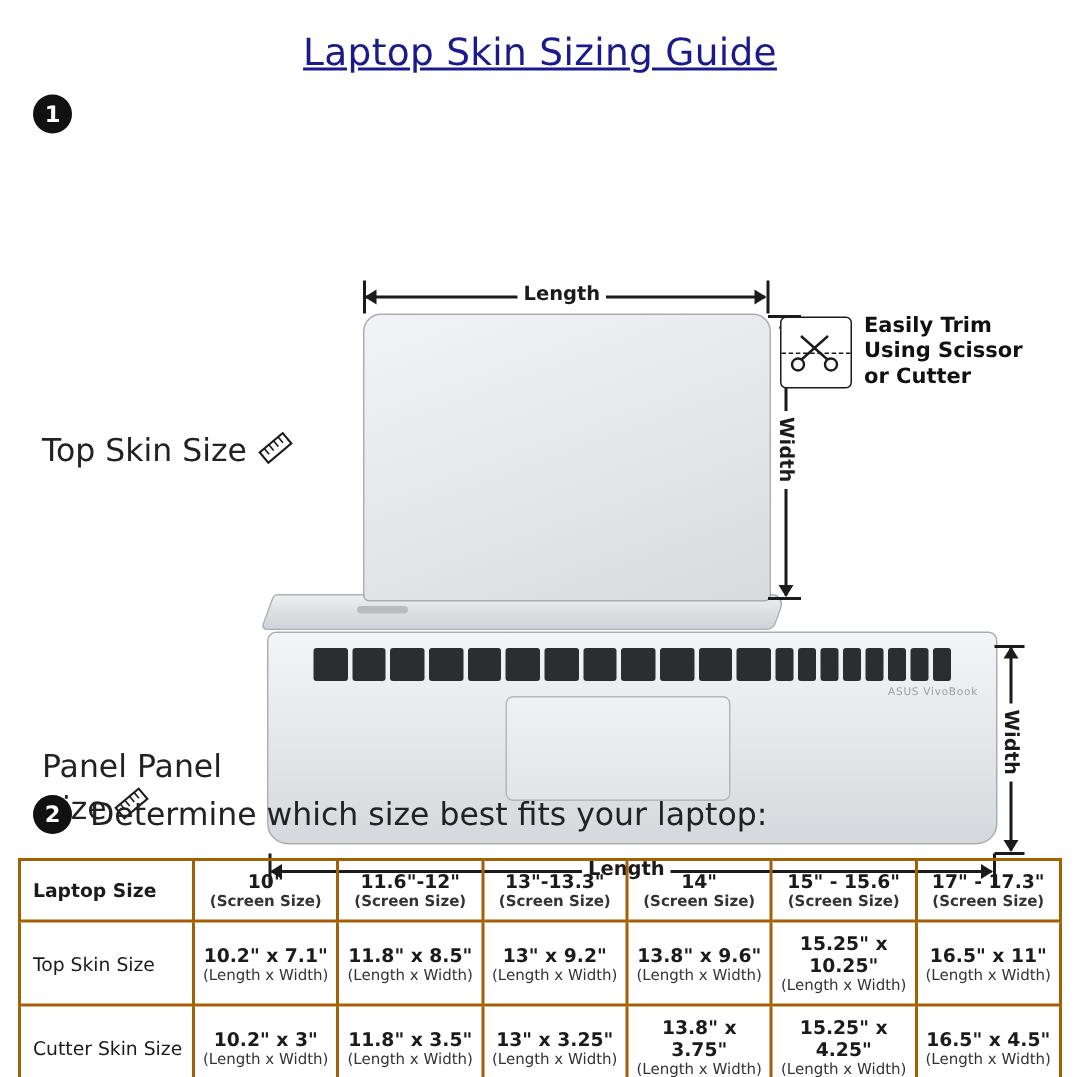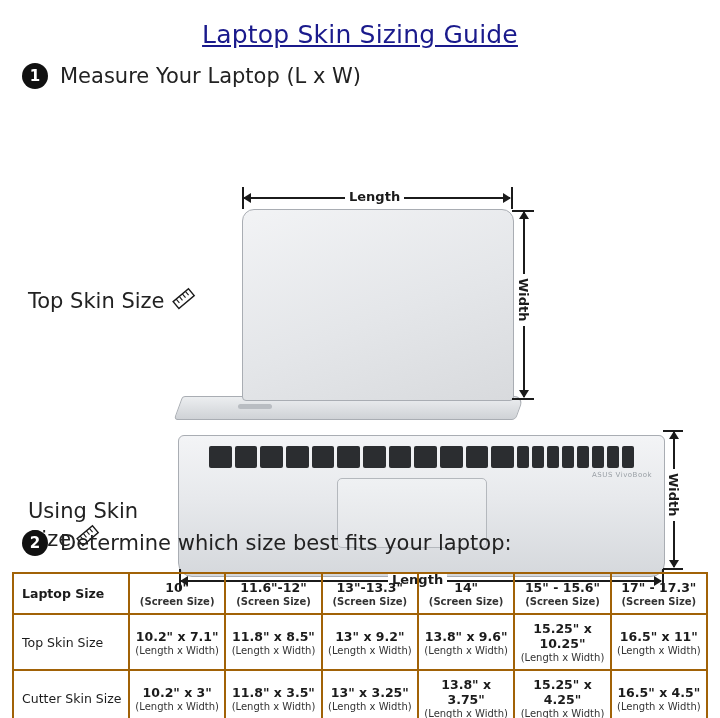--- a/index.html
+++ b/index.html
@@ -102,21 +102,21 @@
     width: 34px;
     height: 5px;
     background: #b9bdc2;
     border-radius: 3px;
   }
 
   
   .panel {
     position: absolute;
     left: 178px;
-    top: 344px;
+    top: 330px;
     width: 485px;
     height: 140px;
     background: linear-gradient(180deg, #f3f4f6 0%, #e7e9ec 45%, #d5d8dc 100%);
     border: 1.5px solid #a9adb3;
     border-radius: 6px 6px 14px 14px;
   }
   .keyboard {
     position: absolute;
     left: 30px;
     top: 10px;
@@ -261,42 +261,41 @@
   }
   .hdr-main { font-weight: bold; font-size: 12.5px; display: block; }
 </style>
 </head>
 <body>
 
 <div class="title">Laptop Skin Sizing Guide</div>
 
 <div class="step-row step-1">
   <div class="step-badge">1</div>
-  <div class="step-text">Measure Your Laptop (L x W)</div>
 </div>
 
 <div class="diagram">
 
   <div class="side-label" id="top-skin-label">
     <span>Top Skin Size</span>
     <span class="ruler-icon">
       <svg width="26" height="26" viewBox="0 0 26 26">
         <g transform="rotate(-40 13 13)">
           <rect x="3" y="8" width="20" height="9" fill="#ffffff" stroke="#1b1b1b" stroke-width="1.4"></rect>
           <line x1="7" y1="8" x2="7" y2="13" stroke="#1b1b1b" stroke-width="1.1"></line>
           <line x1="11" y1="8" x2="11" y2="13" stroke="#1b1b1b" stroke-width="1.1"></line>
           <line x1="15" y1="8" x2="15" y2="13" stroke="#1b1b1b" stroke-width="1.1"></line>
           <line x1="19" y1="8" x2="19" y2="13" stroke="#1b1b1b" stroke-width="1.1"></line>
         </g>
       </svg>
     </span>
   </div>
 
   <div class="side-label" id="panel-skin-label">
-    <div>Using Skin</div>
+    <div>Panel Panel</div>
     <div style="display:flex;align-items:center;gap:4px;">
       <span>Size</span>
       <span class="ruler-icon">
         <svg width="26" height="26" viewBox="0 0 26 26">
           <g transform="rotate(-40 13 13)">
             <rect x="3" y="8" width="20" height="9" fill="#ffffff" stroke="#1b1b1b" stroke-width="1.4"></rect>
             <line x1="7" y1="8" x2="7" y2="13" stroke="#1b1b1b" stroke-width="1.1"></line>
             <line x1="11" y1="8" x2="11" y2="13" stroke="#1b1b1b" stroke-width="1.1"></line>
             <line x1="15" y1="8" x2="15" y2="13" stroke="#1b1b1b" stroke-width="1.1"></line>
             <line x1="19" y1="8" x2="19" y2="13" stroke="#1b1b1b" stroke-width="1.1"></line>
@@ -317,20 +316,38 @@
   <div class="arrow-head ah-right" style="left:503px; top:102px;"></div>
   <div class="dim-label" style="left:345px; top:98px;">Length</div>
 
   <div class="tick-h" style="left:512px; top:119px; width:22px;"></div>
   <div class="tick-h" style="left:512px; top:307px; width:22px;"></div>
   <div class="arrow-line-v" style="left:523px; top:121px; height:185px;"></div>
   <div class="arrow-head ah-up" style="left:519px; top:120px;"></div>
   <div class="arrow-head ah-down" style="left:519px; top:299px;"></div>
   <div class="dim-label vert" style="left:516px; top:183px;">Width</div>
 
+  <div class="trim-note">
+    <div class="scissor-box">
+      <div class="dashed-line"></div>
+      <svg width="44" height="44" viewBox="0 0 44 44" style="position:absolute;left:0;top:0;">
+        <g stroke="#1b1b1b" stroke-width="1.6" fill="none">
+          <line x1="13" y1="12" x2="31" y2="28"></line>
+          <line x1="31" y1="12" x2="13" y2="28"></line>
+          <circle cx="11" cy="31" r="4"></circle>
+          <circle cx="33" cy="31" r="4"></circle>
+        </g>
+      </svg>
+    </div>
+    <div class="trim-text">
+      <div>Easily Trim</div>
+      <div>Using Scissor</div>
+      <div>or Cutter</div>
+    </div>
+  </div>
 
   <div class="panel">
     <div class="keyboard">
       <div class="key"></div>
       <div class="key"></div>
       <div class="key"></div>
       <div class="key"></div>
       <div class="key"></div>
       <div class="key"></div>
       <div class="key"></div>

